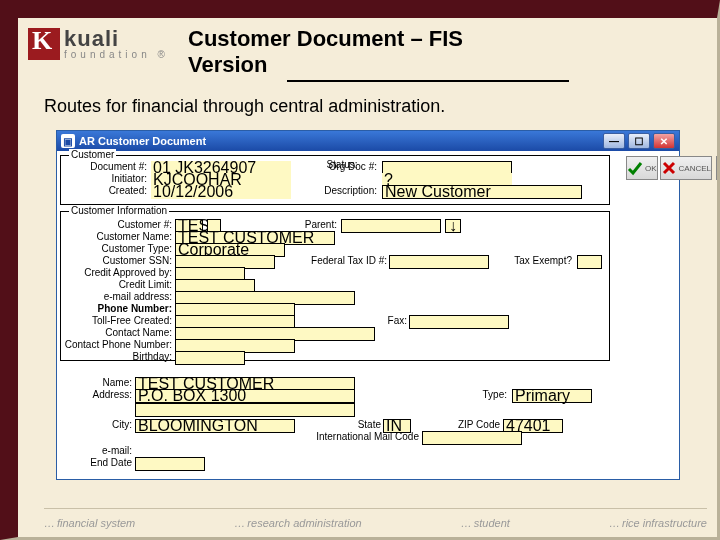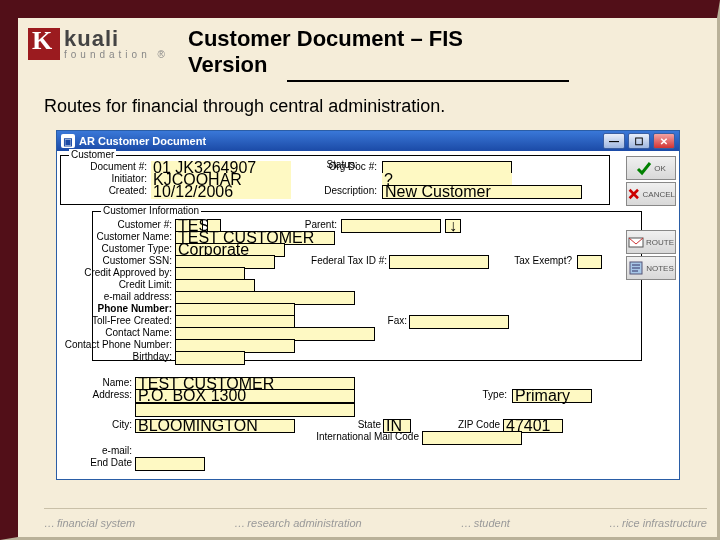--- a/index.html
+++ b/index.html
@@ -82,21 +82,21 @@
   .wbtn { width:22px; height:16px; background:linear-gradient(#e8eef9,#9fb7e0); border:1px solid #3a5ea0; border-radius:2px; display:flex; align-items:center; justify-content:center; font-size:10px; color:#000;}
   .wbtn.close { background:linear-gradient(#f3a3a3,#d23434); color:#fff;}
   .client { position:relative; width:100%; height:calc(100% - 20px); font-size:10px; color:#000;}
   .lbl { position:absolute; font-size:10px; color:#000; text-align:right; }
   .fld { position:absolute; height:14px; border:1px solid #000; background:#fef9c3; font-size:16px; padding:0 2px; display:flex; align-items:center;}
 
   .group { position:absolute; border:1px solid #000; }
   .group .caption { position:absolute; top:-7px; left:8px; background:#fff; padding:0 2px; font-size:10px; }
 
   
-  .sidebtns { position:absolute; right:3px; top:5px; width:50px; display:flex; flex-direction:column; gap:2px;}
+  .sidebtns { position:absolute; right:3px; top:5px; width:50px; display:flex; gap:2px;}
   .sbtn { height:24px; background:linear-gradient(#f0f0f0,#d8d8d8); border:1px solid #888; display:flex; align-items:center; justify-content:center; font-size:8px; color:#555; position:relative;}
   .sbtn .mark { width:16px; height:16px; margin-right:2px; }
 
   .footer { position:absolute; bottom:8px; left:26px; right:10px; display:flex; justify-content:space-between; font-size:11px; color:#999; font-style:italic;}
   .footer span::before { content:"…"; margin-right:2px;}
   .footer-line { position:absolute; bottom:28px; left:26px; right:10px; height:1px; background:#c9c0a8;}
 </style>
 </head>
 <body>
 
@@ -136,21 +136,21 @@
     <div class="fld" style="left:94px; top:10px; width:140px; border:none;">01   JK3264907</div>
     <div class="fld" style="left:94px; top:22px; width:140px; border:none;">KJCOOHAR</div>
     <div class="fld" style="left:94px; top:34px; width:140px; border:none;">10/12/2006</div>
     <div class="lbl" style="left:250px; top:10px; width:70px;">Org Doc #:</div>
     <div class="lbl" style="left:250px; top:8px; width:70px;text-align:center;">Status:</div>
     <div class="lbl" style="left:250px; top:34px; width:70px;">Description:</div>
     <div class="fld" style="left:325px; top:10px; width:130px;"></div>
     <div class="fld" style="left:325px; top:22px; width:130px; border:none;">?</div>
     <div class="fld" style="left:325px; top:34px; width:200px;">New Customer</div>
 
-    <div class="group" style="left:3px; top:60px; width:550px; height:150px;margin-left:32px;">
+    <div class="group" style="left:3px; top:60px; width:550px; height:150px;">
       <div class="caption">Customer Information</div>
     </div>
     <div class="lbl" style="left:0px; top:68px; width:115px;">Customer #:</div>
     <div class="lbl" style="left:0px; top:80px; width:115px;">Customer Name:</div>
     <div class="lbl" style="left:0px; top:92px; width:115px;">Customer Type:</div>
     <div class="lbl" style="left:0px; top:104px; width:115px;">Customer SSN:</div>
     <div class="lbl" style="left:0px; top:116px; width:115px;">Credit Approved by:</div>
     <div class="lbl" style="left:0px; top:128px; width:115px;">Credit Limit:</div>
     <div class="lbl" style="left:0px; top:140px; width:115px;">e-mail address:</div>
     <div class="lbl" style="left:0px; top:152px; width:115px;font-weight:bold;">Phone Number:</div>

